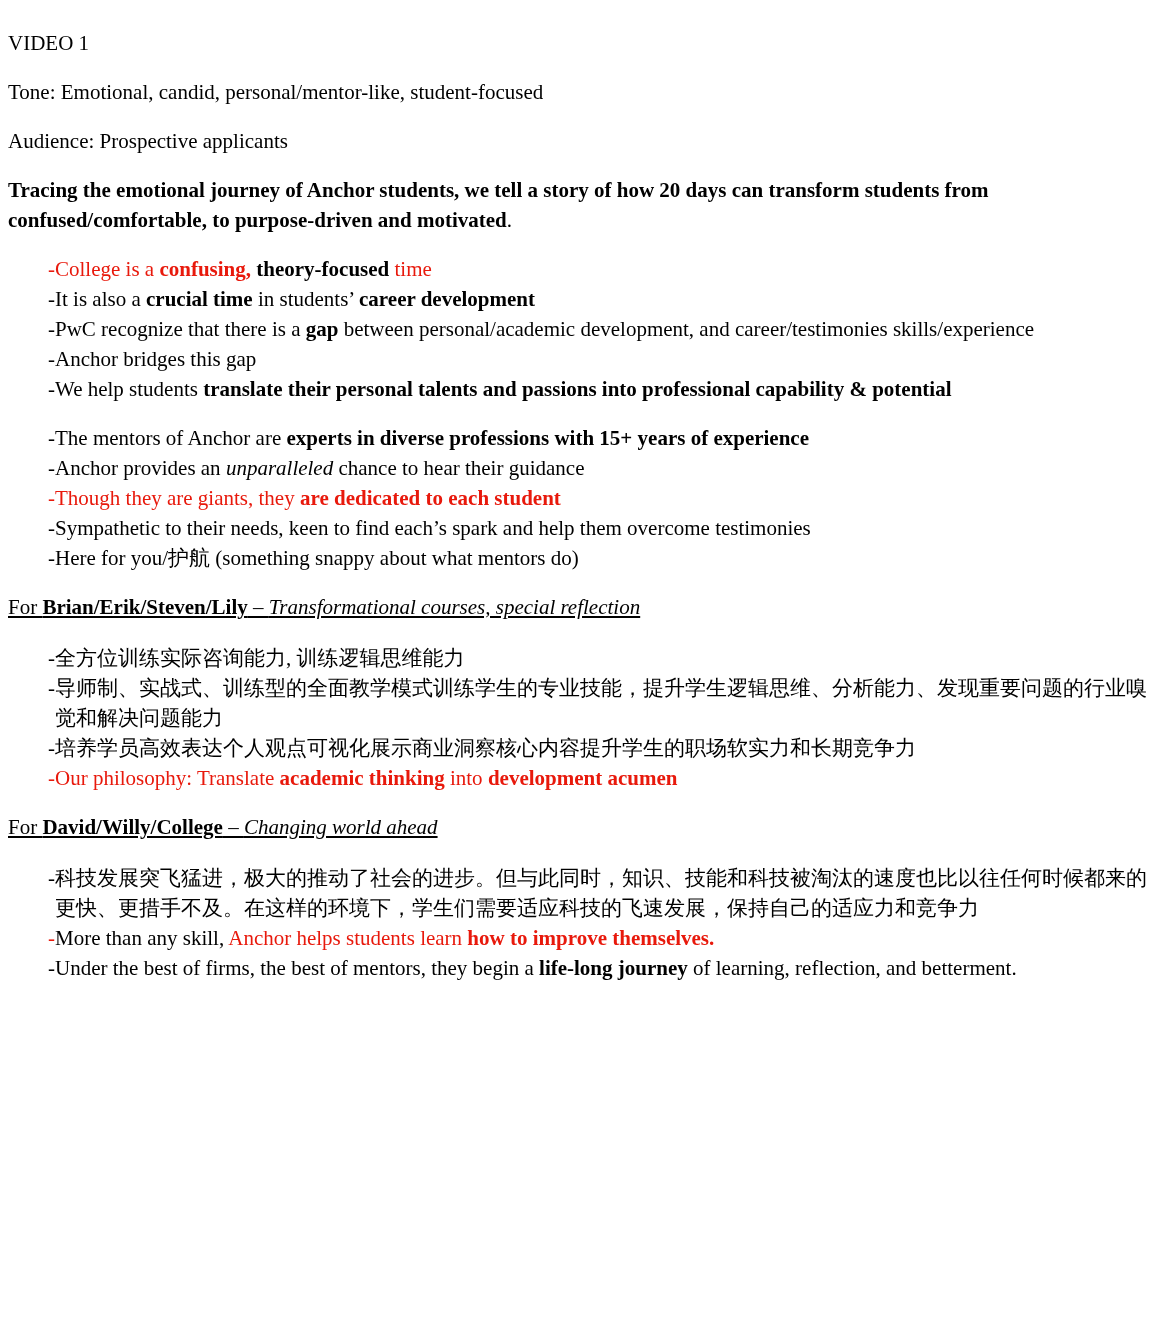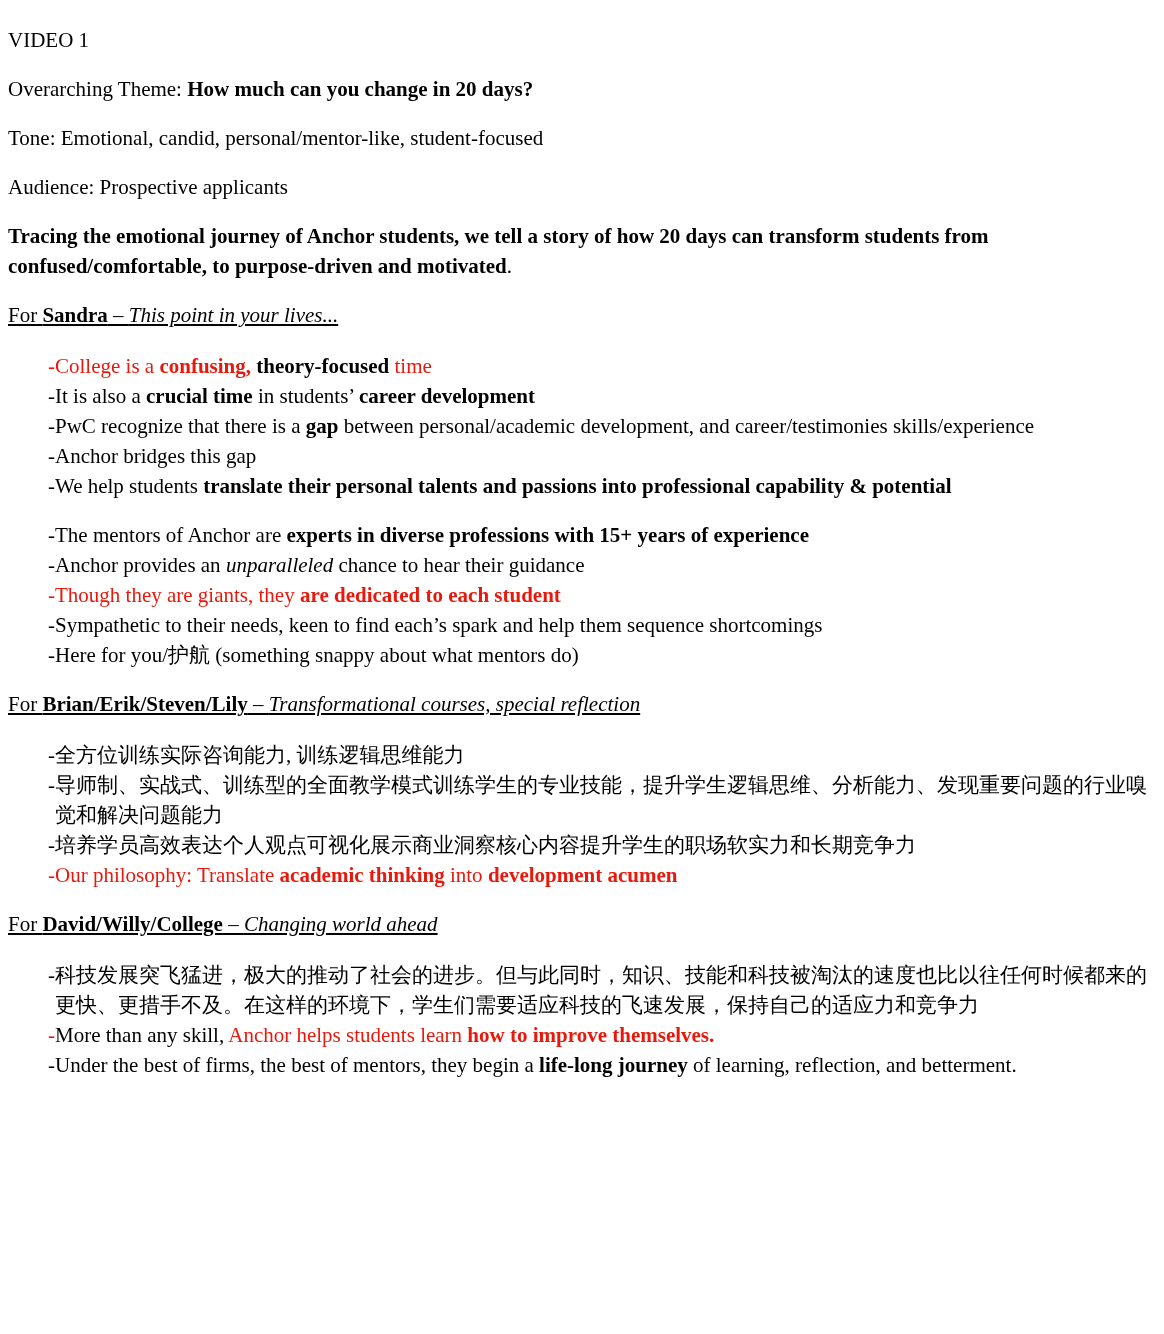--- a/index.html
+++ b/index.html
@@ -8,22 +8,21 @@
   body {
     width: 1164px;
     min-height: 1334px;
     background: var(--bg);
     color: var(--text);
     font-family: "Liberation Serif", "DejaVu Serif", serif;
     font-size: 21px;
     line-height: 1.43;
   }
   .doc {
-    padding: 1px 10px 20px 8px;
-    margin-top: 24px;
+    padding: 28px 10px 20px 8px;
   }
   p.para, p.heading {
     margin: 0 0 19px 0;
   }
   p.heading { margin-bottom: 21px; }
   .li {
     display: flex;
     align-items: flex-start;
     margin: 0;
   }
@@ -39,25 +38,23 @@
   .b { font-weight: bold; }
   .i { font-style: italic; }
   .u { text-decoration: underline; }
   .red { color: var(--red); }
 </style>
 </head>
 <body>
 
 <div class="doc">
     <p class="para"><span>VIDEO 1</span></p>
-    <p class="para"><span>Overarching Theme: </span><span class="b">How much can you change in 20 days?</span></p>
     <p class="para"><span>Tone: Emotional, candid, personal/mentor-like, student-focused</span></p>
     <p class="para"><span>Audience: Prospective applicants</span></p>
     <p class="para"><span class="b">Tracing the emotional journey of Anchor students, we tell a story of how 20 days can transform students from confused/comfortable, to purpose-driven and motivated</span><span>.</span></p>
-    <p class="heading"><span class="u">For </span><span class="b u">Sandra</span><span class="u"> – </span><span class="i u">This point in your lives...</span></p>
     <div class="li">
       <span class="marker red">-</span>
       <span class="content"><span class="red">College is a </span><span class="b red">confusing,</span><span> </span><span class="b">theory-focused</span><span> </span><span class="red">time</span></span>
     </div>
     <div class="li">
       <span class="marker">-</span>
       <span class="content"><span>It is also a </span><span class="b">crucial time</span><span> in students’ </span><span class="b">career development</span></span>
     </div>
     <div class="li">
       <span class="marker">-</span>
@@ -78,21 +75,21 @@
     <div class="li">
       <span class="marker">-</span>
       <span class="content"><span>Anchor provides an </span><span class="i">unparalleled</span><span> chance to hear their guidance</span></span>
     </div>
     <div class="li">
       <span class="marker red">-</span>
       <span class="content"><span class="red">Though they are giants, they </span><span class="b red">are dedicated to each student</span></span>
     </div>
     <div class="li">
       <span class="marker">-</span>
-      <span class="content"><span>Sympathetic to their needs, keen to find each’s spark and help them sequence shortcomings</span></span>
+      <span class="content"><span>Sympathetic to their needs, keen to find each’s spark and help them overcome testimonies</span></span>
     </div>
     <div class="li list-end">
       <span class="marker">-</span>
       <span class="content"><span>Here for you/护航 (something snappy about what mentors do)</span></span>
     </div>
     <p class="heading"><span class="u">For </span><span class="b u">Brian/Erik/Steven/Lily</span><span class="u"> – </span><span class="i u">Transformational courses, special reflection</span></p>
     <div class="li">
       <span class="marker">-</span>
       <span class="content"><span>全方位训练实际咨询能力, 训练逻辑思维能力</span></span>
     </div>

